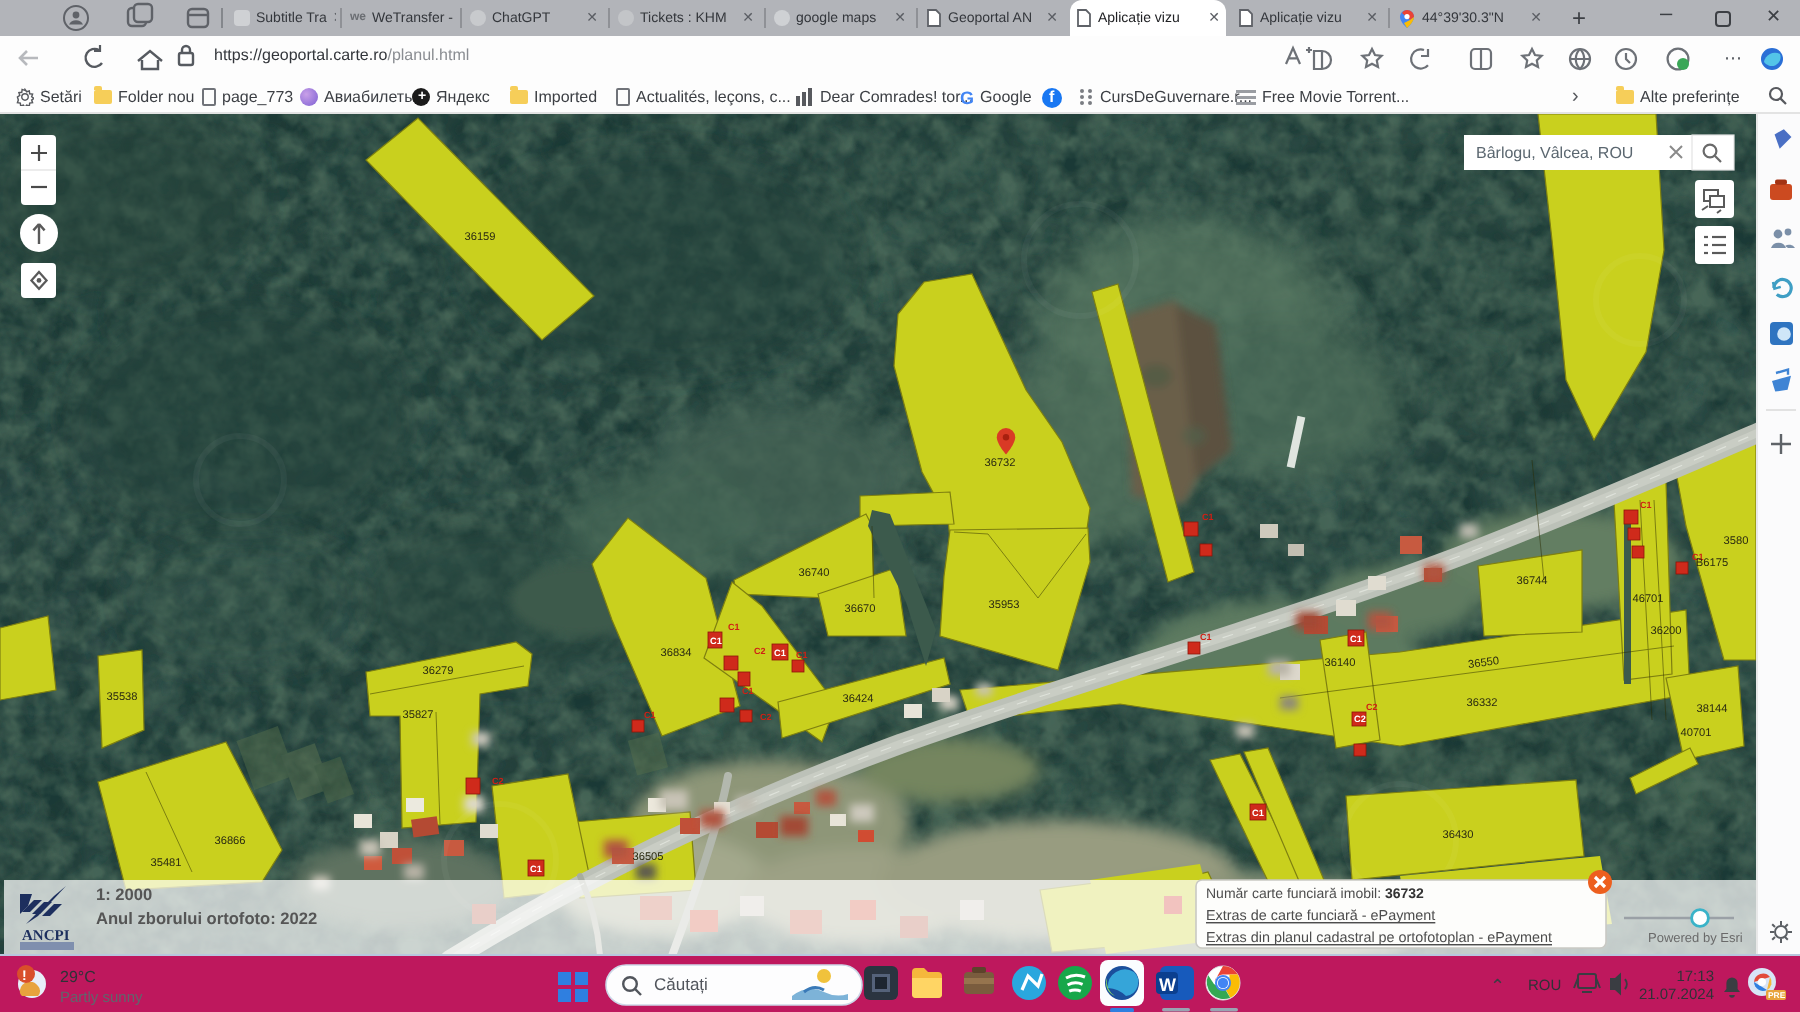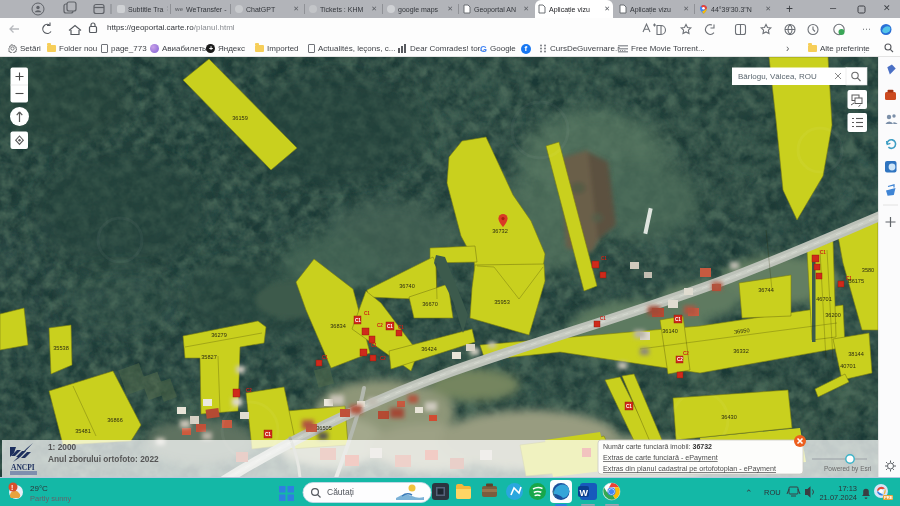--- a/index.html
+++ b/index.html
@@ -17,21 +17,21 @@
 #bookmarks{position:absolute;left:0;top:40px;width:900px;height:17px;background:#fdfdfd;border-bottom:1px solid #e3e3e3}
 .bm{position:absolute;top:2px;height:13px;display:flex;align-items:center;gap:3px;font-size:8px;color:#3c3f44;white-space:nowrap}
 .fold{width:9px;height:7px;background:#f6ce59;border-radius:1px;position:relative}
 .fold:before{content:"";position:absolute;left:0;top:-2px;width:4px;height:2px;background:#f6ce59;border-radius:1px 1px 0 0}
 .page{width:7px;height:9px;border:1px solid #707379;border-radius:1px}
 
 #map{position:absolute;left:0;top:57px;width:878px;height:420px}
 
 #sidebar{position:absolute;left:878px;top:57px;width:22px;height:420px;background:#fbfbfc;border-left:1px solid #e8e8e8}
 
-#taskbar{position:absolute;left:0;top:477px;width:900px;height:29px;background:#14b8a6;border-top:1px solid #b9c6dd}
+#taskbar{position:absolute;left:0;top:477px;width:900px;height:29px;background:#be185d;border-top:1px solid #b9c6dd}
 </style></head>
 <body>
 <div id="stage">
   <div id="tabs">
     <svg width="900" height="18" style="position:absolute;left:0;top:0">
       <circle cx="38" cy="9" r="6" fill="none" stroke="#5f6268" stroke-width="1"></circle>
       <circle cx="38" cy="7.5" r="1.7" fill="#5f6268"></circle>
         <path d="M34.5 12.2 a4 4 0 0 1 7 0" fill="#5f6268"></path>
       <rect x="64" y="4" width="9" height="9" rx="2" fill="none" stroke="#5f6268" stroke-width="1.2"></rect>
       <rect x="67" y="2" width="9" height="9" rx="2" fill="#b2b4b9" stroke="#5f6268" stroke-width="1.2"></rect>

